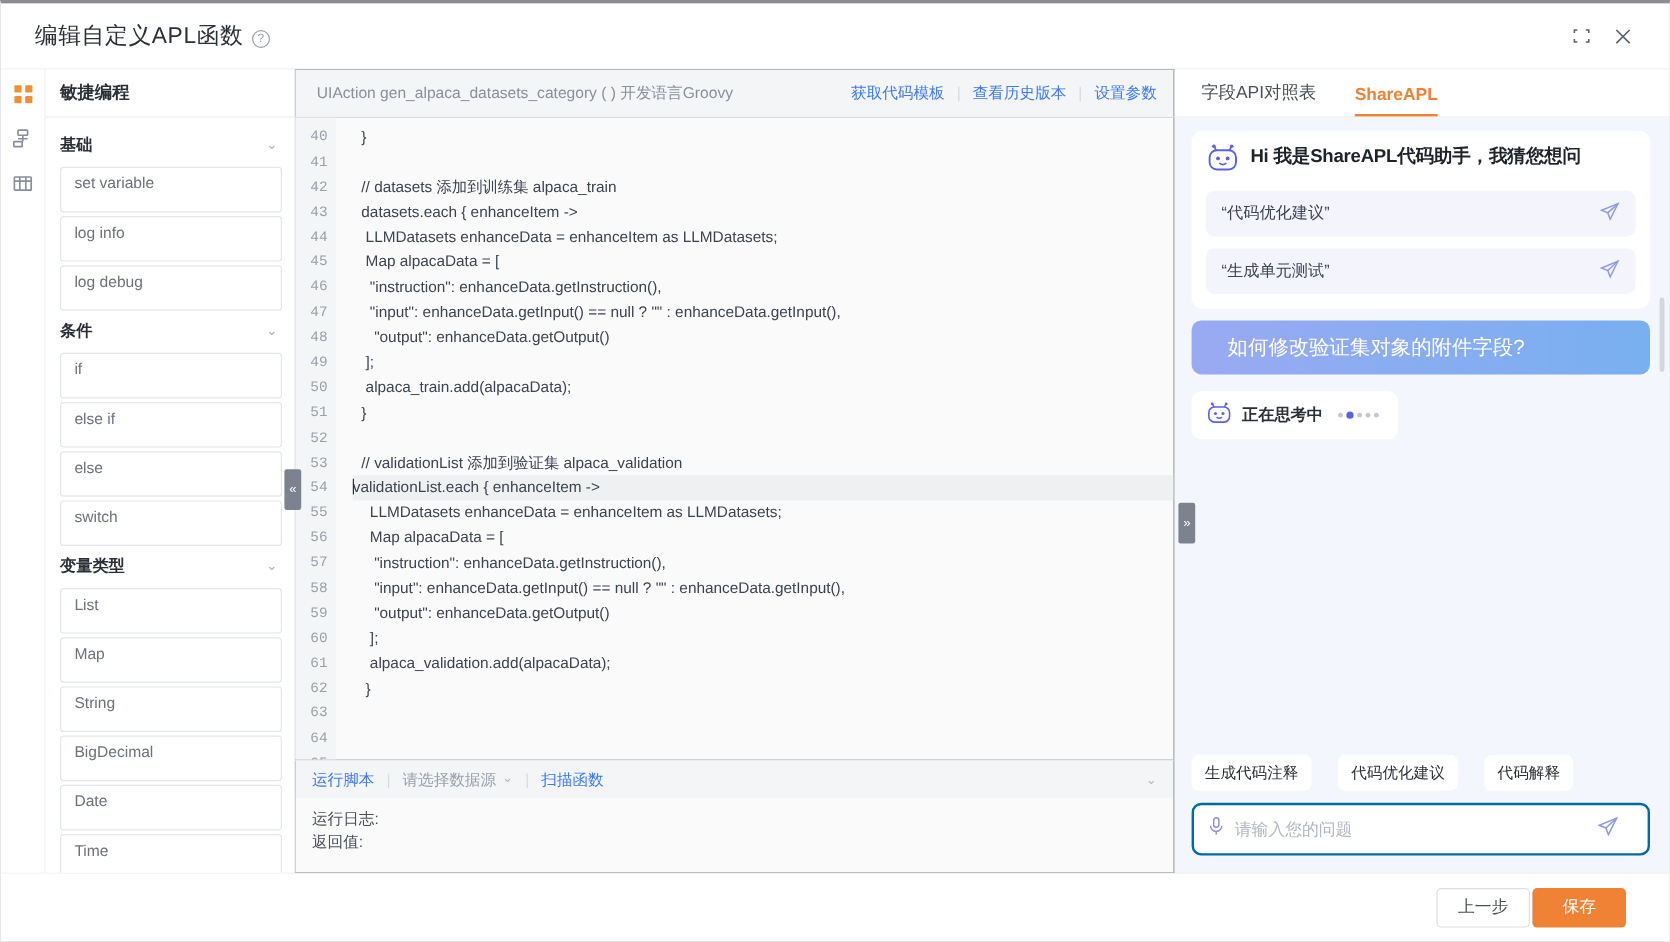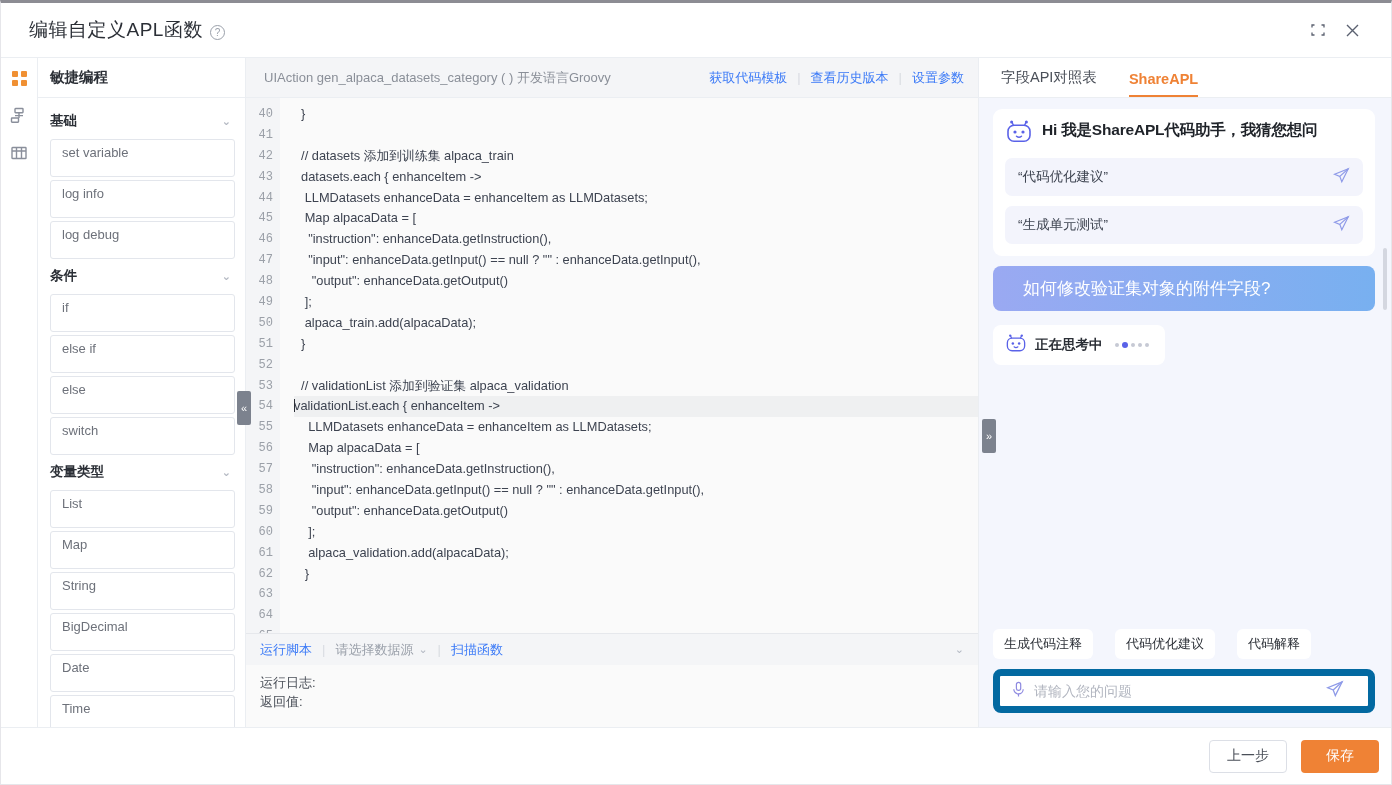--- a/index.html
+++ b/index.html
@@ -185,37 +185,37 @@
     background: #d4d7e0; border-radius: 3px; cursor: pointer;
   }
 
   .quick-row { flex: 0 0 auto; display: flex; gap: 22px; padding: 0 26px 10px 14px; }
   .quick-btn {
     background: #fff; border-radius: 6px; padding: 6px 11px;
     font-size: 13px; color: #2b2f36; cursor: pointer;
   }
   .chat-input-wrap { flex: 0 0 auto; padding: 0 16px 14px 14px; }
   .chat-input {
-    height: 44px; background: #fff; border: 7px solid #0369a1;
+    height: 44px; background: #fff; border: 2px solid #0369a1;
     border-radius: 8px; display: flex; align-items: center;
     padding: 0 24px 0 11px; gap: 8px;
   }
   .chat-input input {
     flex: 1; border: none; outline: none; font-size: 14px;
     color: #3d4350; background: transparent;
     font-family: "Liberation Sans", sans-serif;
   }
   .chat-input input::placeholder { color: #b2b6c0; }
 
   
   .footer {
     height: 57px; flex: 0 0 57px; background: #fff;
     border-top: 1px solid #ebeef2;
     display: flex; align-items: center; justify-content: flex-end;
-    padding-right: 12px; gap: 14px;
+    padding-right: 36px; gap: 2px;
   }
   .btn-sec {
     min-width: 78px; height: 33px; border: 1px solid #dcdfe6;
     border-radius: 4px; background: #fff; color: #4a4f58;
     font-size: 14px; cursor: pointer;
     font-family: "Liberation Sans", sans-serif;
   }
   .btn-pri {
     min-width: 78px; height: 33px; border: none; border-radius: 4px;
     background: #ef8235; color: #fff; font-size: 14px; cursor: pointer;

